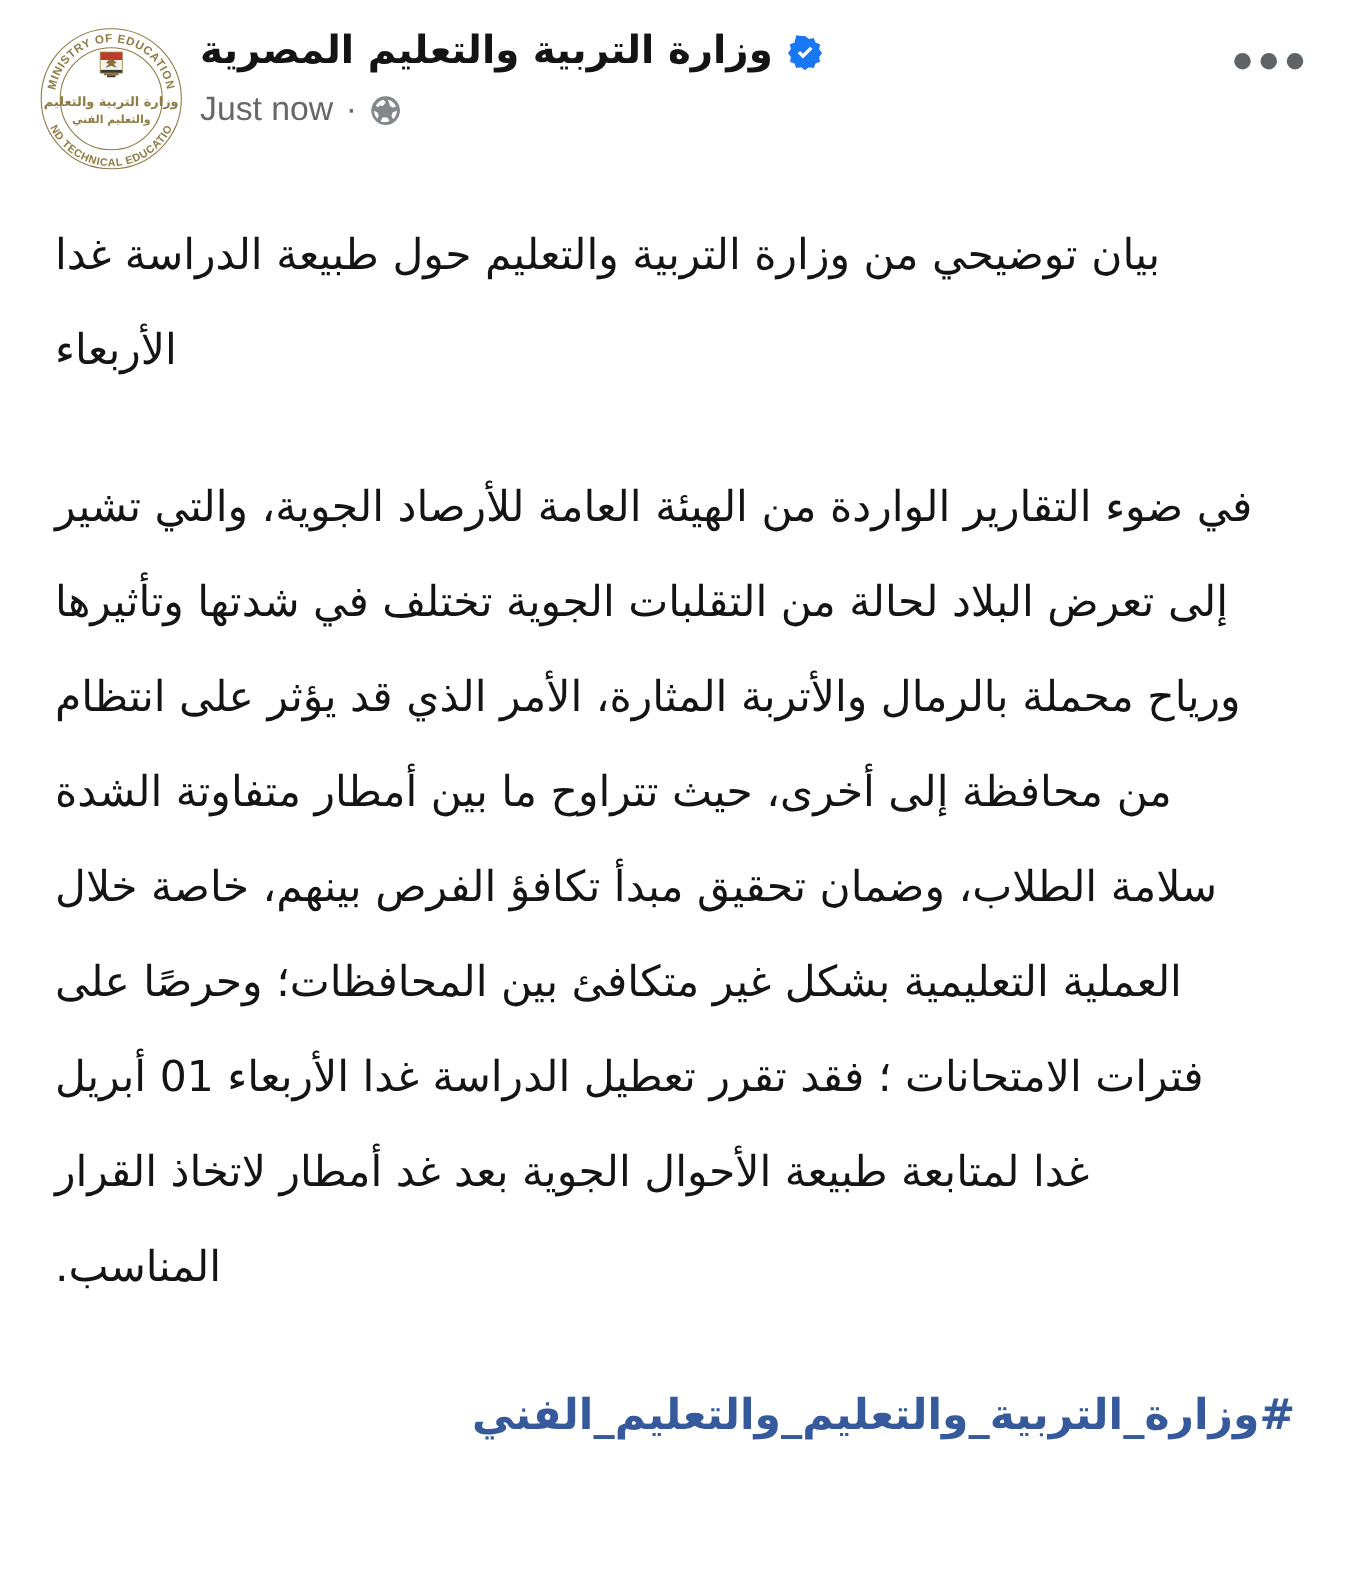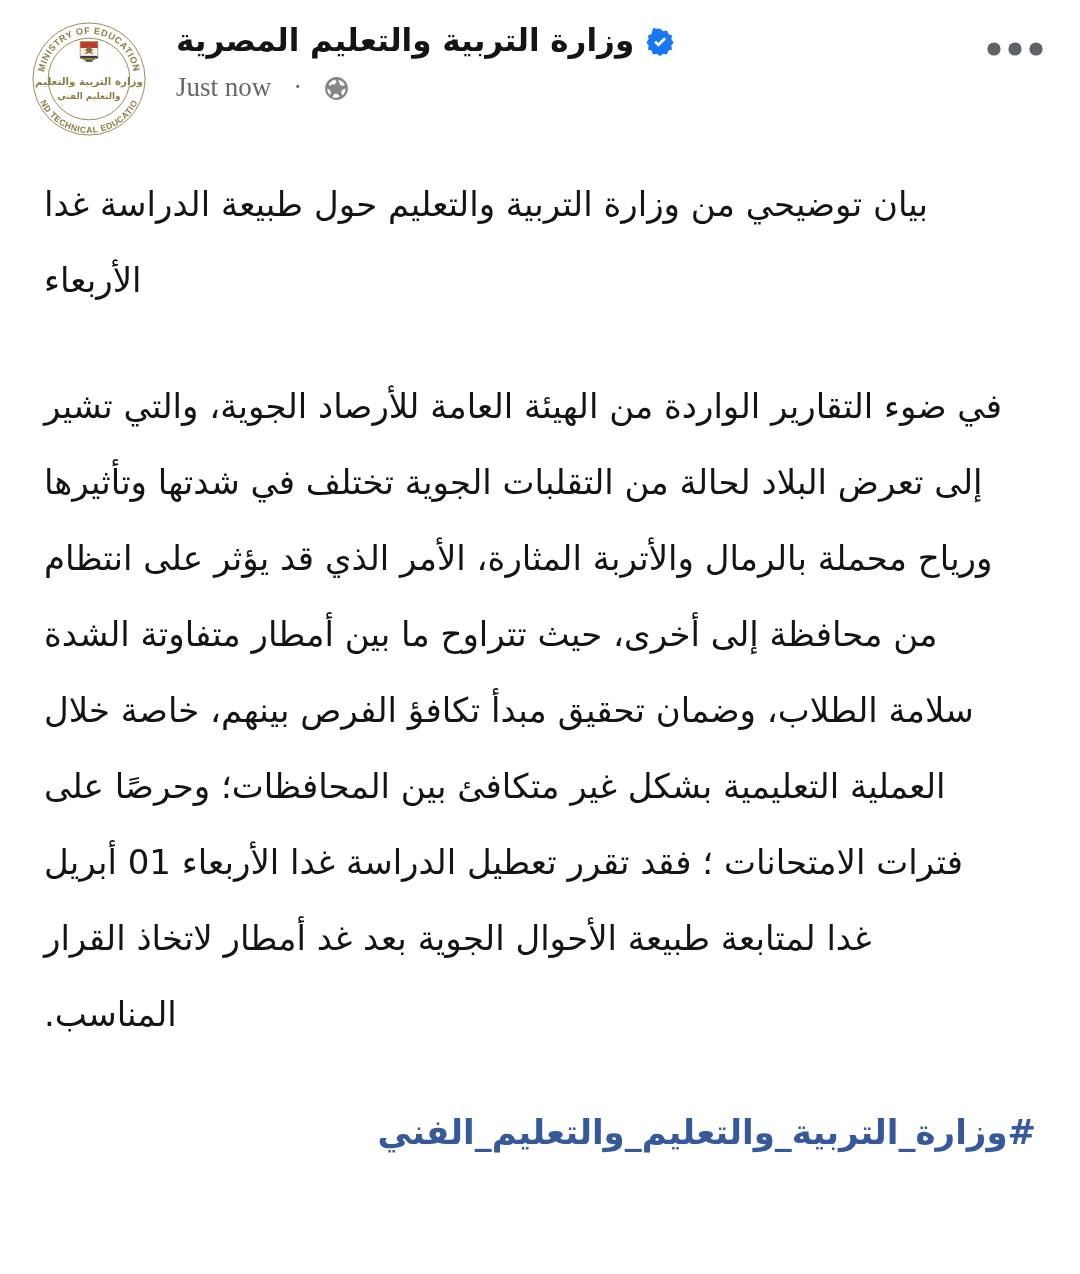--- a/index.html
+++ b/index.html
@@ -19,32 +19,32 @@
   }
   .post{position:absolute;inset:0;background:#fff;}
 
   
   .post-header{position:absolute;top:20px;left:30px;right:30px;height:122px;}
   .avatar{
     position:absolute;left:0;top:0;width:118px;height:118px;
     border-radius:50%;overflow:hidden;background:#fff;
   }
   .avatar svg{display:block;width:118px;height:118px;}
-  .header-text{position:absolute;left:146px;top:2px;}
+  .header-text{position:absolute;left:130px;top:2px;}
   .name-row{display:flex;align-items:center;gap:12px;}
   .page-name{
     font-size:31px;font-weight:700;color:var(--text-black);
     direction:rtl;white-space:nowrap;
     font-family:"DejaVu Sans",sans-serif;
   }
   .verified{width:28px;height:28px;display:inline-block;margin-top:4px;}
   .meta-row{
-    margin-top:14px;display:flex;align-items:center;gap:22px;
+    margin-top:14px;display:flex;align-items:center;gap:10px;
     color:var(--meta-gray);font-size:27px;
-    font-family:Liberation Serif, serif;
+    font-family:Liberation Sans, sans-serif;
   }
   .globe{width:25px;height:25px;display:inline-block;margin-top:2px;opacity:.95;}
   .menu-btn{
     position:absolute;right:0;top:16px;border:none;background:none;cursor:pointer;
     padding:6px;line-height:0;
   }
 
   
   .post-body{position:absolute;top:166px;left:44px;right:44px;}
   .post-line{

